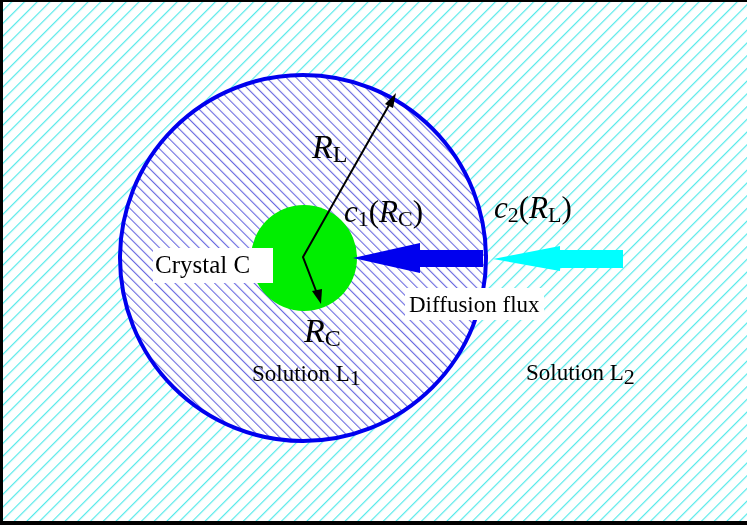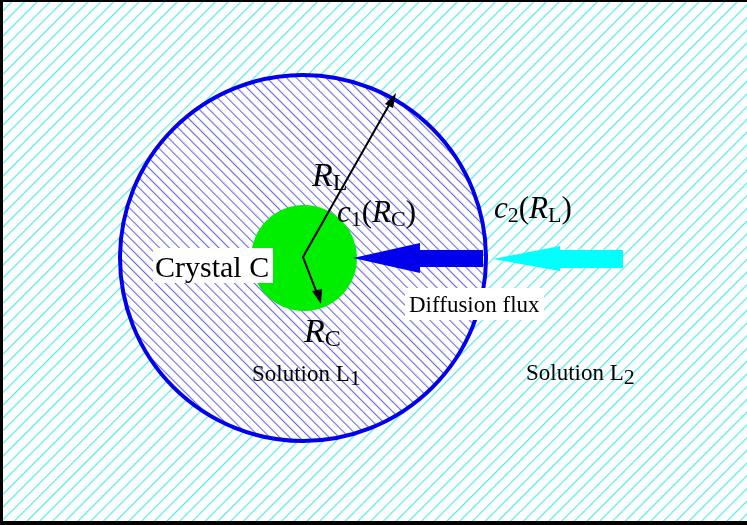--- a/index.html
+++ b/index.html
@@ -37,33 +37,33 @@
     <polyline points="393,98 303,257 318,296"></polyline>
   </g>
   <polygon points="396,93 385,104 393,108" fill="#000"></polygon>
   <polygon points="321,304 312,291 322,289" fill="#000"></polygon>
 
   <polygon points="353,258 420,243 420,250 483,250 483,267 420,267 420,273" fill="#0000ee"></polygon>
 
   <polygon points="493,259 560,246 560,250 623,250 623,268 560,268 560,271" fill="#00ffff"></polygon>
 </svg>
 
-<div class="lbl" style="left:312px; top:130px; font-size:34px;margin-top:28px;">
+<div class="lbl" style="left:312px; top:130px; font-size:34px;">
   <span class="ital">R</span><span class="sub" style="font-size:24px;">L</span>
 </div>
 
-<div class="lbl" style="left:337px; top:196px; font-size:31px;">
+<div class="lbl" style="left:344px; top:196px; font-size:31px;">
   <span class="ital">c</span><span class="sub" style="font-size:22px;">1</span><span>(</span><span class="ital">R</span><span class="sub" style="font-size:22px;">C</span><span>)</span>
 </div>
 
 <div class="lbl" style="left:494px; top:192px; font-size:31px;">
   <span class="ital">c</span><span class="sub" style="font-size:22px;">2</span><span>(</span><span class="ital">R</span><span class="sub" style="font-size:22px;">L</span><span>)</span>
 </div>
 
-<div class="lbl white-bg" style="left:153px; top:248px; height:35px; padding:4px 3px 0 2px; font-size:30px; box-sizing:border-box; width:120px;">
+<div class="lbl white-bg" style="left:153px; top:248px; height:35px; padding:4px 3px 0 2px; font-size:25px; box-sizing:border-box; width:120px;">
   <span>Crystal C</span>
 </div>
 
 <div class="lbl" style="left:304px; top:314px; font-size:34px;">
   <span class="ital">R</span><span class="sub" style="font-size:24px;">C</span>
 </div>
 
 <div class="lbl white-bg" style="left:405px; top:288px; height:32px; padding:5px 4px 0 4px; box-sizing:border-box; font-size:23px;">
   <span>Diffusion flux</span>
 </div>

